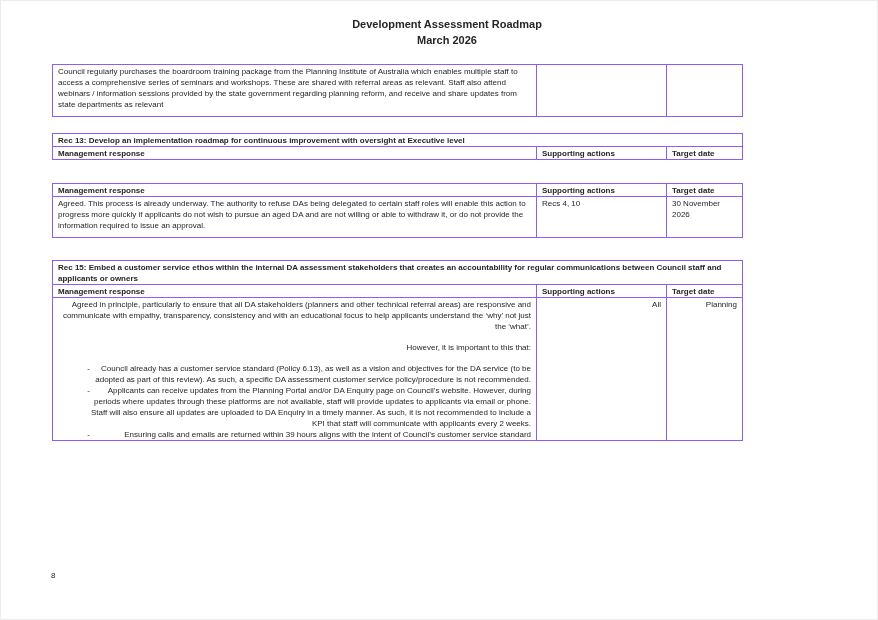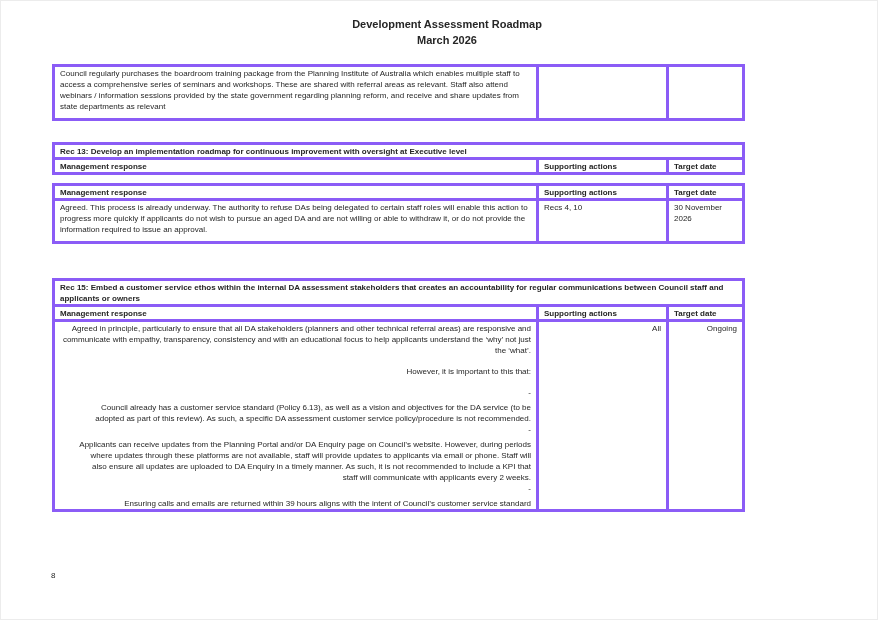--- a/index.html
+++ b/index.html
@@ -29,39 +29,38 @@
   table.tbl {
     position: absolute;
     left: 52px;
     width: 690px;
     border-collapse: collapse;
     table-layout: fixed;
     font-size: 8px;
     line-height: 11px;
   }
   table.tbl td {
-    border: 3px solid #8b5cf6;
+    border: 1px solid #8b5cf6;
     padding: 1px 5px 0 5px;
     vertical-align: top;
     word-wrap: break-word;
   }
   .t1 { top: 64px; }
-  .t2 { top: 142px; }
+  .t2 { top: 133px; }
   .t3 { top: 183px; }
-  .t4 { top: 278px; padding-left: 42px; }
+  .t4 { top: 260px; padding-left: 42px; }
   .t1 td { height: 50px; }
   .t3 td.data-cell { height: 39px; }
   .t4 td.data-cell { height: 136px; text-align: right; }
   tr.rec-header td, tr.col-header td { font-weight: 700; }
   .para2 { margin-top: 10px; }
   .bullets { margin-top: 10px; }
   .bullet {
     display: flex;
     padding-left: 17px;
-    flex-direction: column;
   }
   .bullet-marker {
     flex: 0 0 15px;
   }
   .bullet-marker::before { content: "-"; }
   .bullet-text { flex: 1 1 auto; }
   .page-number {
     position: absolute;
     left: 51px;
     top: 570px;
@@ -158,18 +157,18 @@
           <span class="bullet-marker"></span>
           <span class="bullet-text">Applicants can receive updates from the Planning Portal and/or DA Enquiry page on Council’s website. However, during periods where updates through these platforms are not available, staff will provide updates to applicants via email or phone. Staff will also ensure all updates are uploaded to DA Enquiry in a timely manner. As such, it is not recommended to include a KPI that staff will communicate with applicants every 2 weeks.</span>
         </div>
         <div class="bullet">
           <span class="bullet-marker"></span>
           <span class="bullet-text">Ensuring calls and emails are returned within 39 hours aligns with the intent of Council’s customer service standard</span>
         </div>
       </div>
     </td>
     <td class="data-cell">All</td>
-    <td class="data-cell">Ongoing</td>
+    <td class="data-cell">Planning</td>
   </tr>
 </tbody>
   </table>
 
 <div class="page-number">8</div>
 
 </body></html>

